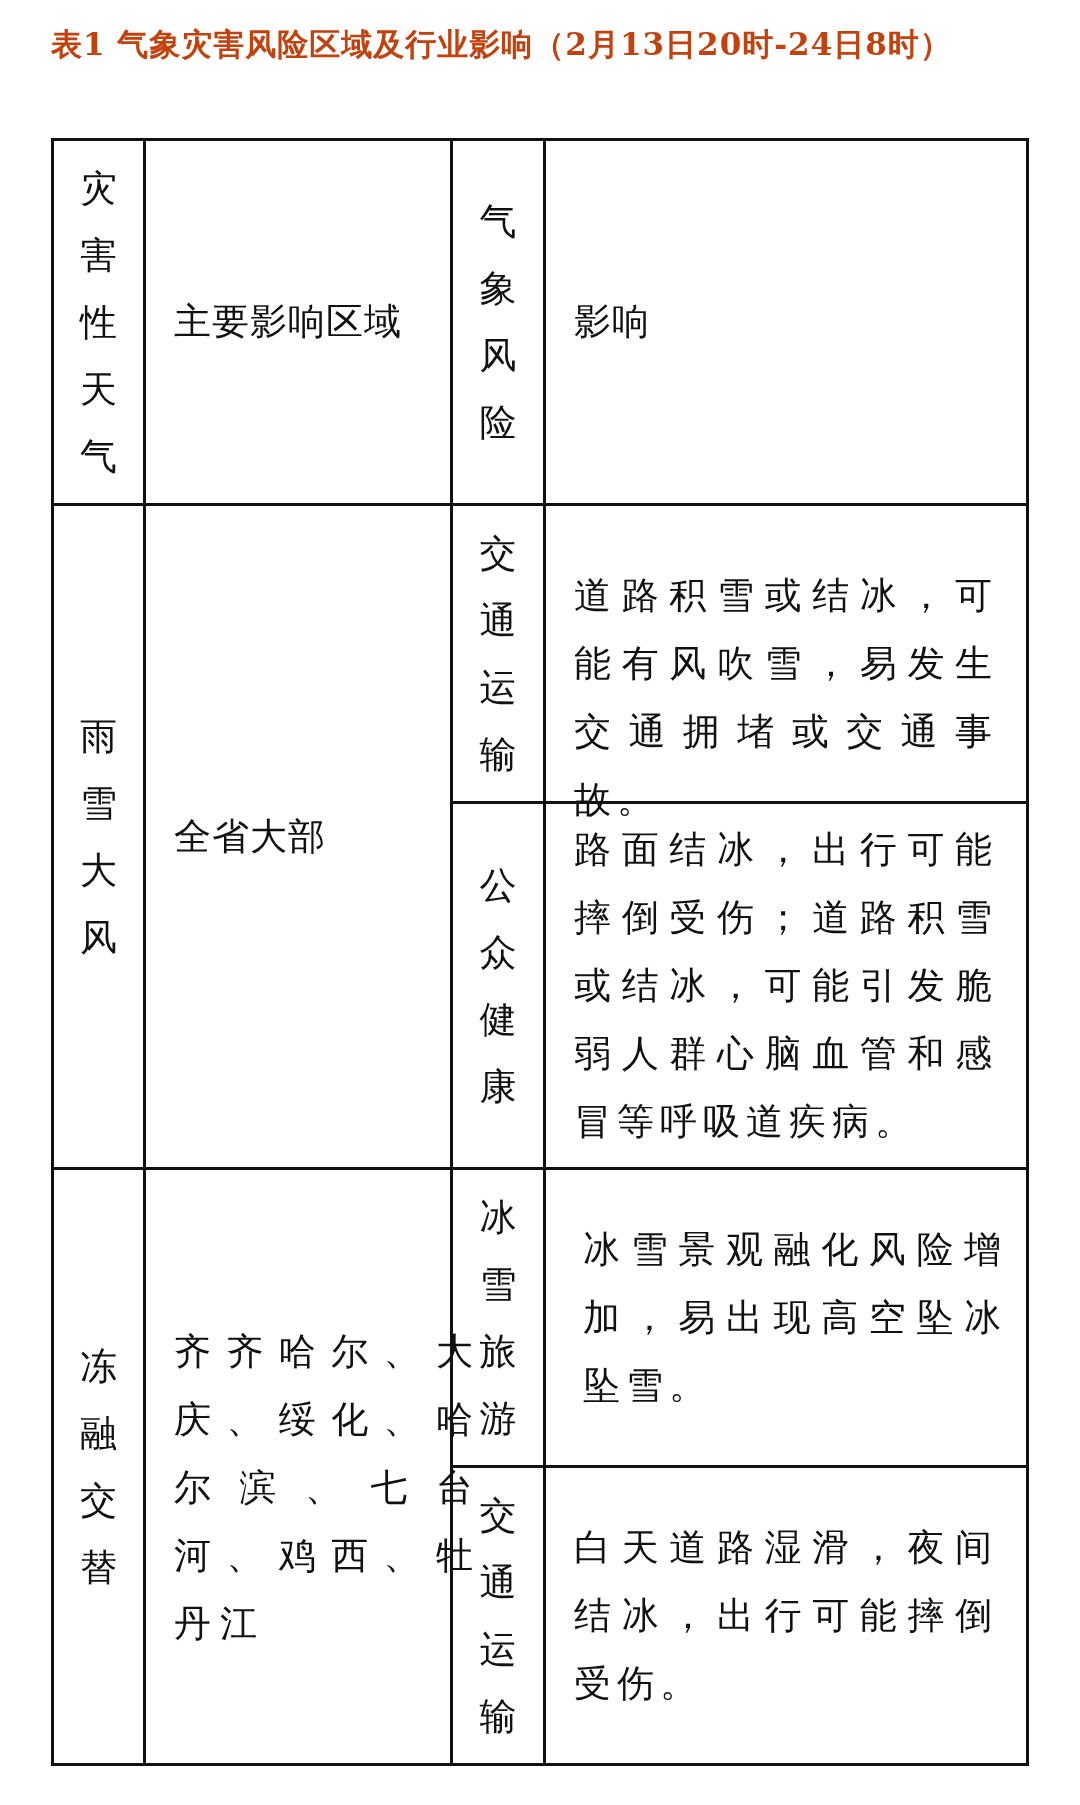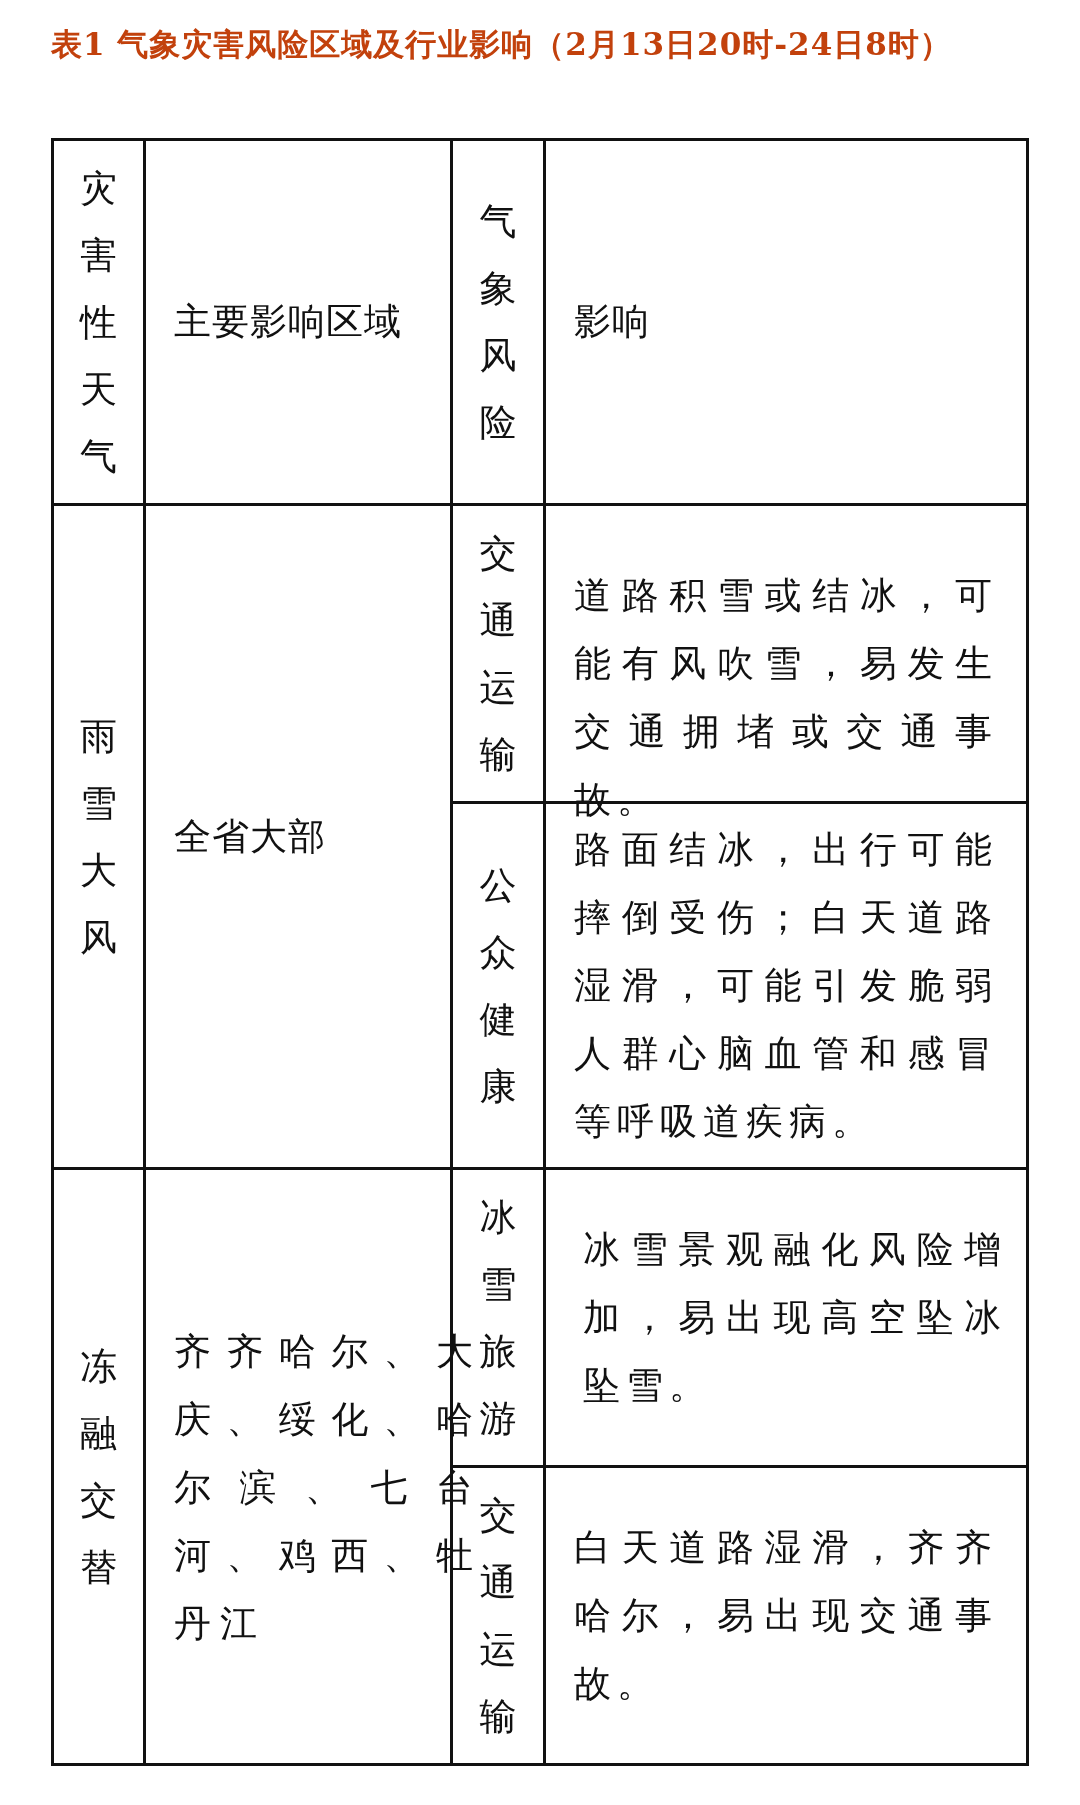--- a/index.html
+++ b/index.html
@@ -89,21 +89,21 @@
   </div>
   <div class="cell vtext" style="left:402px; top:666px; width:90px; height:363px;">
     <div class="stack">
       <span>公</span>
       <span>众</span>
       <span>健</span>
       <span>康</span>
     </div>
   </div>
   <div class="cell htext" style="left:495px; top:666px; width:480px; height:363px;">
-    <div class="para">路面结冰，出行可能摔倒受伤；白天道路湿滑，可能引发脆弱人群心脑血管和感冒等呼吸道疾病。</div>
+    <div class="para">路面结冰，出行可能摔倒受伤；道路积雪或结冰，可能引发脆弱人群心脑血管和感冒等呼吸道疾病。</div>
   </div>
 
   <div class="cell vtext" style="left:3px; top:1032px; width:89px; height:593px;">
     <div class="stack">
       <span>冻</span>
       <span>融</span>
       <span>交</span>
       <span>替</span>
     </div>
   </div>
@@ -123,15 +123,15 @@
   </div>
   <div class="cell vtext" style="left:402px; top:1330px; width:90px; height:295px;">
     <div class="stack">
       <span>交</span>
       <span>通</span>
       <span>运</span>
       <span>输</span>
     </div>
   </div>
   <div class="cell htext" style="left:495px; top:1330px; width:480px; height:295px;">
-    <div class="para">白天道路湿滑，齐齐哈尔，易出现交通事故。</div>
+    <div class="para">白天道路湿滑，夜间结冰，出行可能摔倒受伤。</div>
   </div>
 </div>
 
 </body></html>

